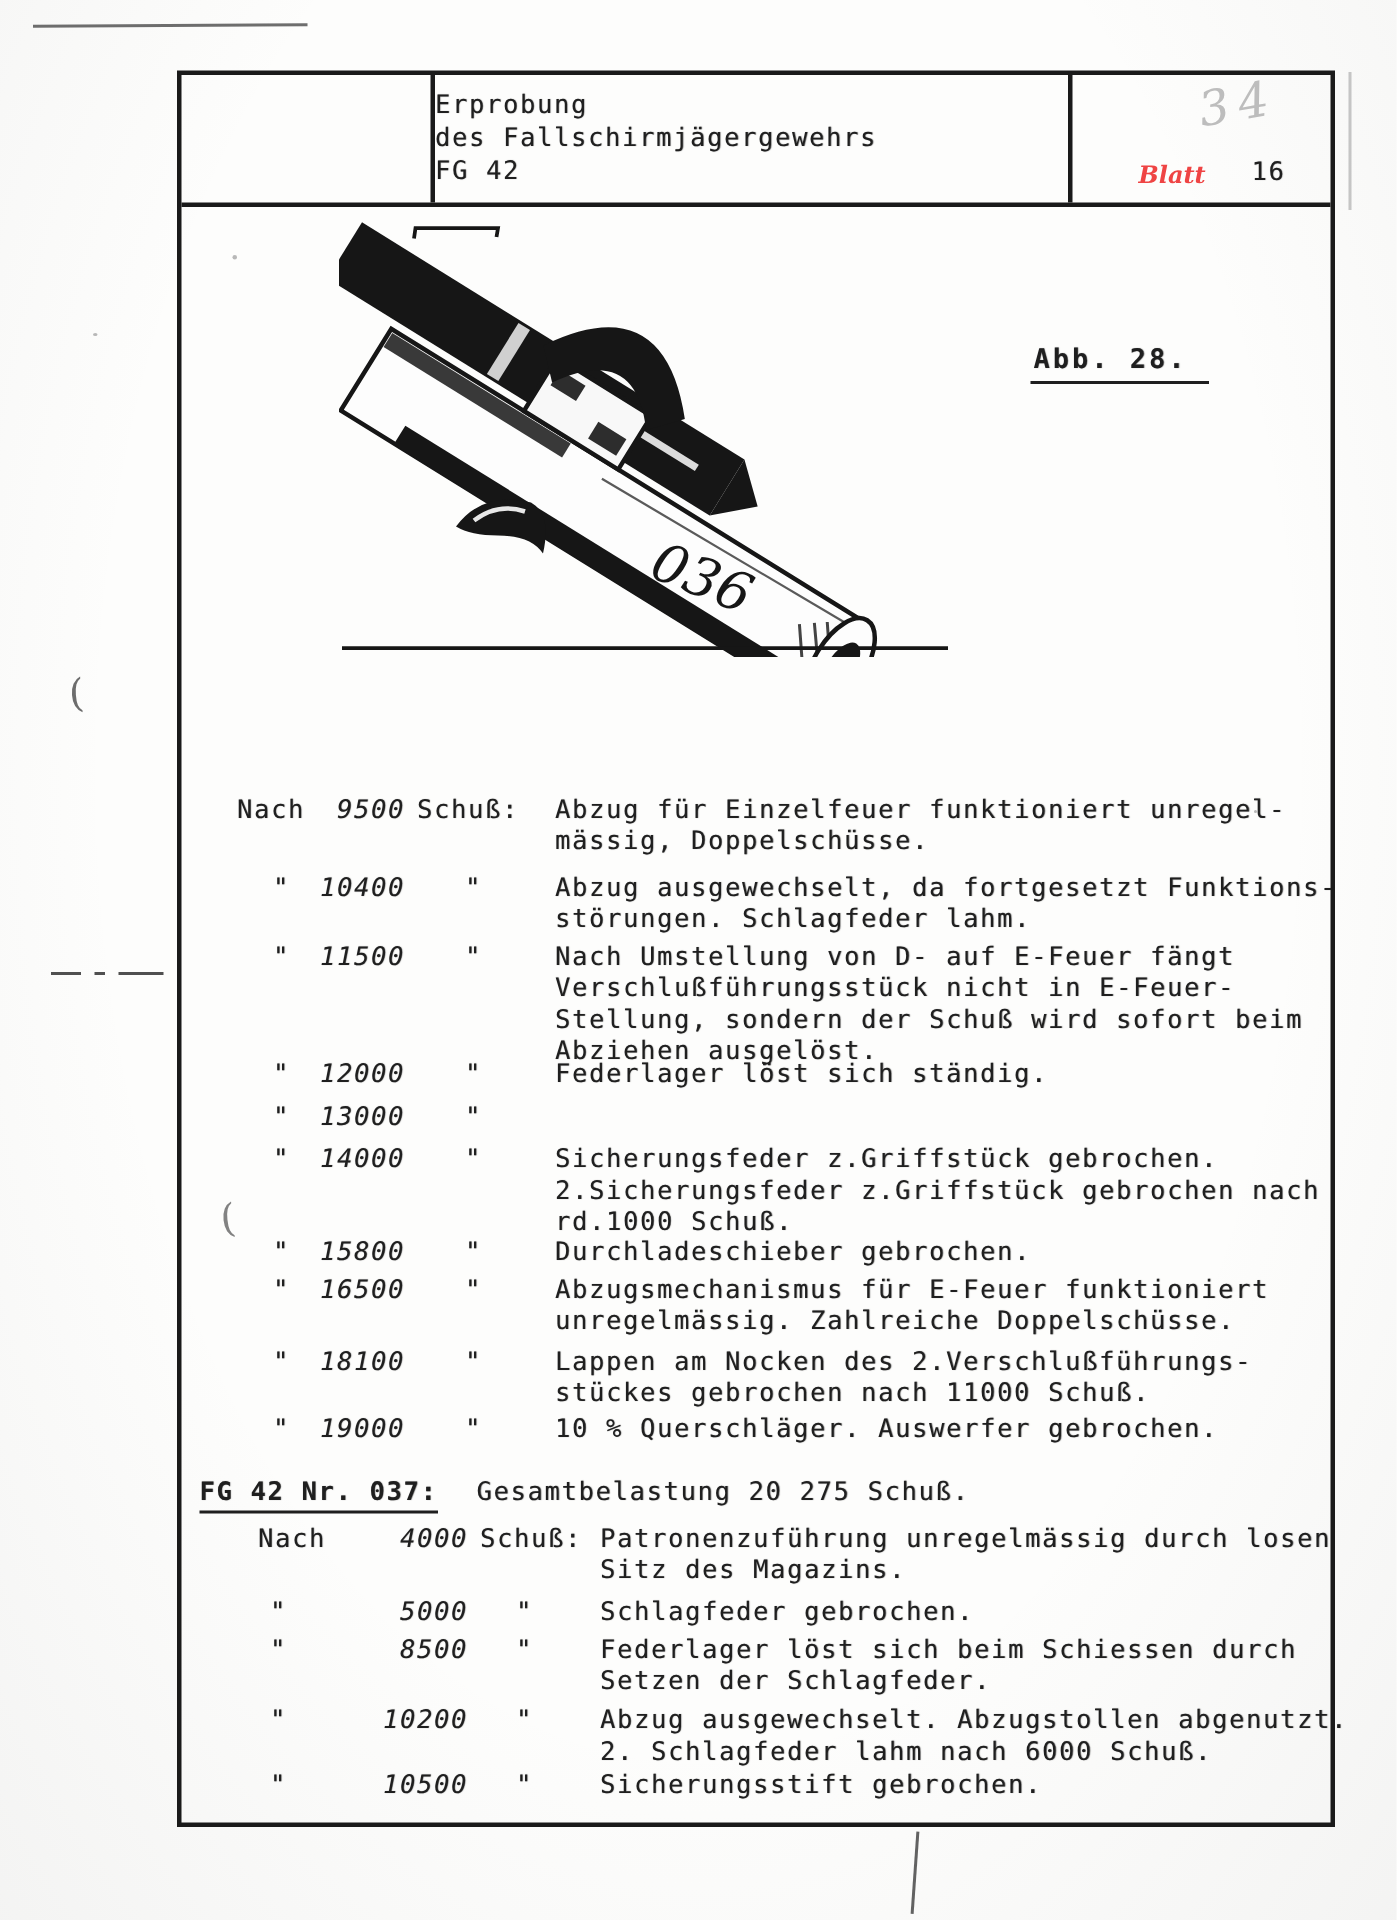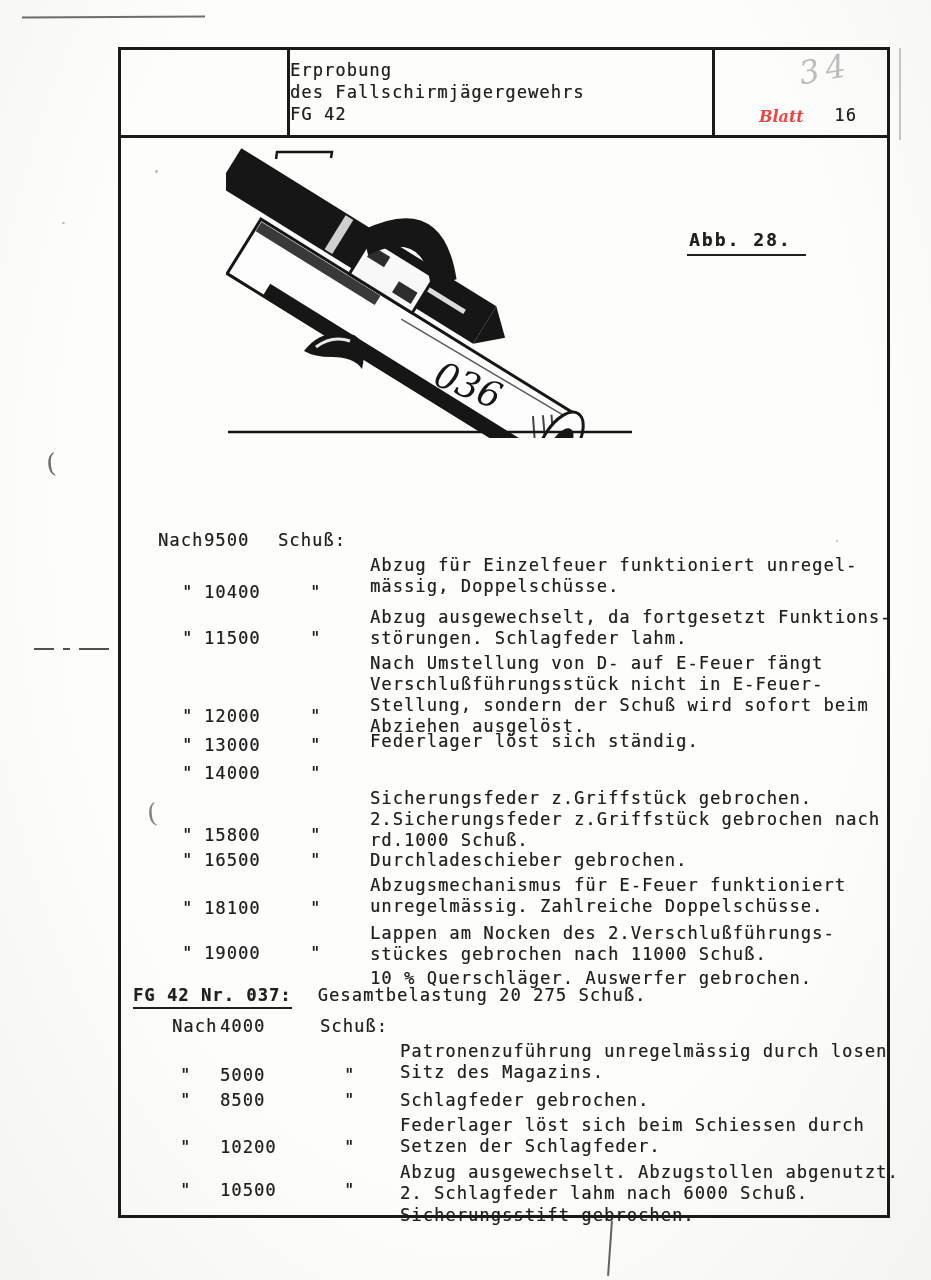--- a/index.html
+++ b/index.html
@@ -55,29 +55,29 @@
 
   
   .row{position:absolute;display:flex;align-items:flex-start;}
   .row.b1{left:158px;}
   .row.b2{left:172px;}
   .c-pre{display:inline-block;box-sizing:border-box;}
   .b1 .c-pre{width:46px;}
   .b2 .c-pre{width:48px;}
   .c-pre.q{padding-left:24px;}
   .b2 .c-pre.q{padding-left:8px;}
-  .c-num{display:inline-block;text-align:left;box-sizing:border-box;}
+  .c-num{display:inline-block;text-align:right;box-sizing:border-box;font-style:italic;}
   .b1 .c-num{width:66px;}
   .b2 .c-num{width:92px;}
   .c-unit{display:inline-block;box-sizing:border-box;}
   .b1 .c-unit{width:100px;padding-left:8px;}
   .b2 .c-unit{width:88px;padding-left:8px;}
   .b1 .c-unit.q{padding-left:40px;}
   .b2 .c-unit.q{padding-left:32px;}
-  .c-desc{display:inline-block;margin-top:25px;}
+  .c-desc{display:inline-block;}
   .section-heading{position:absolute;left:133px;top:985px;}
   .heading-underlined{font-weight:bold;border-bottom:2.5px solid #1f1f1f;padding-bottom:2px;}
   .heading-rest{margin-left:26px;}
 
   
   .footer-row{
     position:absolute;left:112px;top:1291px;width:768px;height:43px;
     border-top:3px solid #161616;border-bottom:3px solid #161616;
     border-left:2px solid #161616;border-right:2px solid #161616;
     box-sizing:border-box;display:flex;background:transparent;

